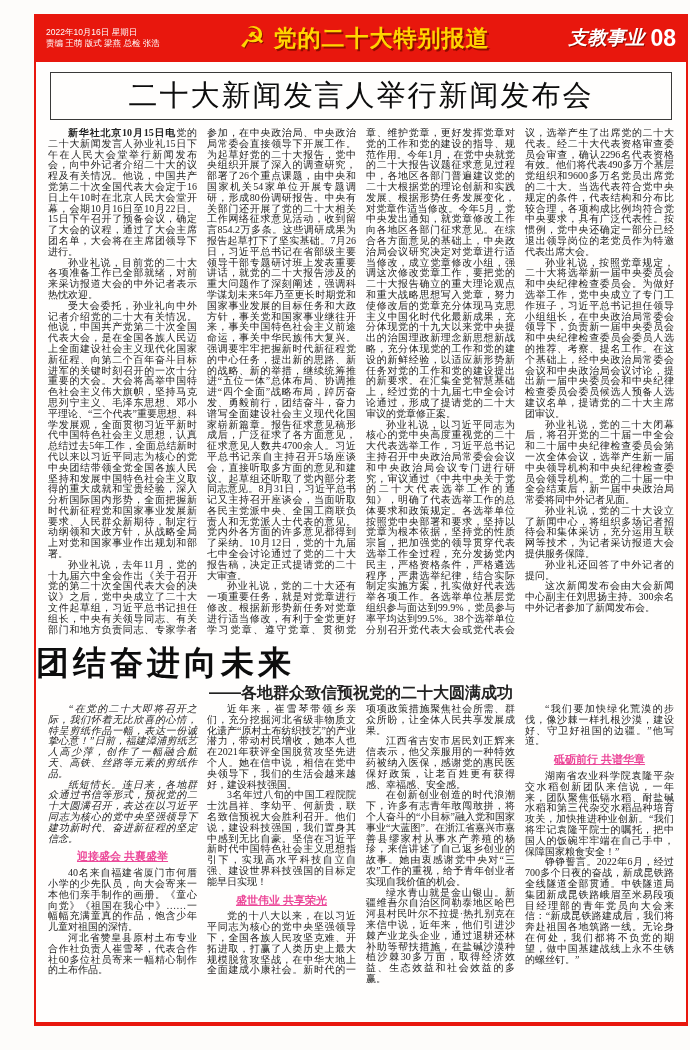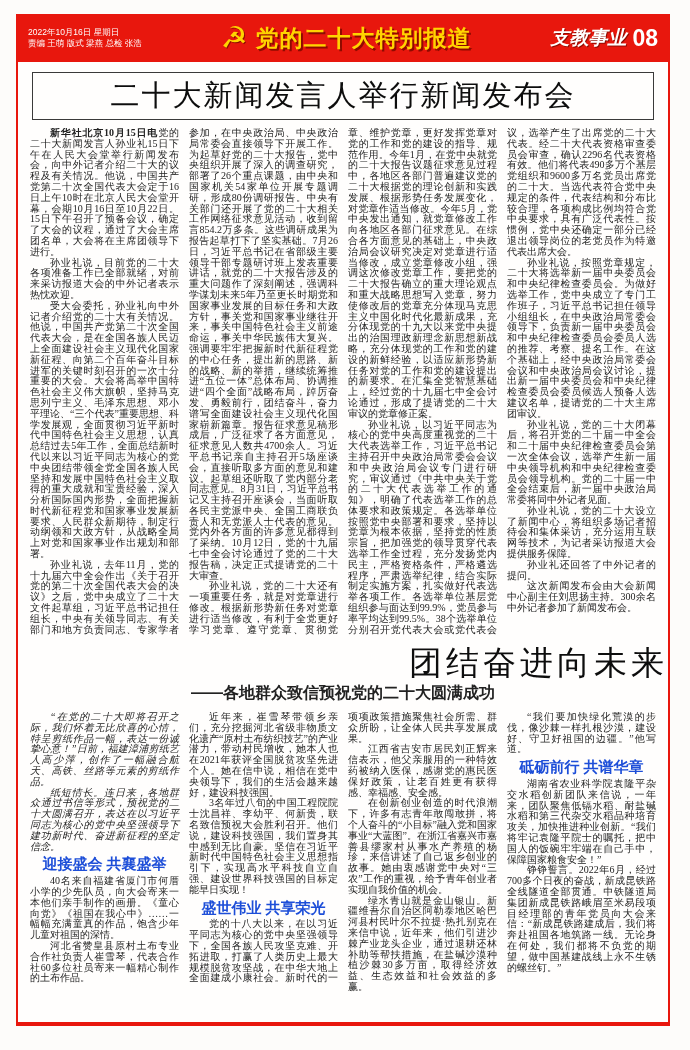--- a/index.html
+++ b/index.html
@@ -1,18 +1,18 @@
 <!DOCTYPE html>
 <html><head>
 <meta charset="utf-8">
 <style>
   html,body{margin:0;padding:0;background:#ffffff;}
   .page{position:relative;width:690px;height:1050px;background:#fdfcfa;overflow:hidden;
         font-family:"Liberation Serif","DejaVu Serif",serif;color:#222;}
-  .frame{position:absolute;left:16px;top:14px;width:654px;height:1012px;
+  .frame{position:absolute;left:34px;top:14px;width:654px;height:1012px;
          border-left:2px solid #e8170d;border-right:2px solid #e8170d;border-bottom:4px solid #e8170d;
          box-sizing:border-box;background:#fffefd;}
   
   .banner{height:48px;background:#e8170d;display:flex;align-items:center;justify-content:space-between;
           padding:0 10px;box-sizing:border-box;}
   .banner .left{color:#fff;font-family:"Liberation Sans","DejaVu Sans",sans-serif;
                 font-size:8.5px;line-height:11px;white-space:nowrap;}
   .banner .center{display:flex;align-items:center;gap:8px;}
   .emblem{color:#ffd400;font-family:"DejaVu Sans",sans-serif;font-size:30px;line-height:30px;
           text-shadow:1px 1px 0 #8e0b00;}
@@ -26,31 +26,31 @@
   
   .hl1-box{margin:10px 14px 8px 14px;border:1px solid #3a3a3a;height:46px;
            display:flex;align-items:center;justify-content:center;}
   .hl1{font-family:"Liberation Sans","DejaVu Sans",sans-serif;font-weight:normal;
        font-size:29px;letter-spacing:2px;color:#0d0d0d;white-space:nowrap;}
   .body-cols{margin:0 12px;height:508px;column-count:4;column-gap:10px;
              font-size:10px;line-height:10.8px;text-align:justify;overflow:hidden;}
   .body-cols p{margin:0;text-indent:2em;}
   .dateline{font-weight:bold;}
   
-  .hl2{margin-top:8px;text-align:right;font-family:"Liberation Sans","DejaVu Sans",sans-serif;
-       font-weight:normal;font-size:33px;letter-spacing:4px;color:#0d0d0d;line-height:38px;}
+  .hl2{margin-top:8px;text-align:left;font-family:"Liberation Sans","DejaVu Sans",sans-serif;
+       font-weight:bold;font-size:33px;letter-spacing:4px;color:#0d0d0d;line-height:38px;}
   .hl2-sub{text-align:center;font-family:"Liberation Sans","DejaVu Sans",sans-serif;
-           font-weight:600;font-size:16px;color:#222;line-height:22px;margin-bottom:8px;}
+           font-weight:600;font-size:16px;color:#222;line-height:22px;}
   .body2{margin:0 12px;height:308px;column-count:4;column-gap:10px;
          font-size:10px;line-height:10.8px;text-align:justify;overflow:hidden;}
   .body2 p{margin:0;text-indent:2em;}
   .body2 p.kai{font-style:italic;}
-  .body2 h3{font-family:"Liberation Sans","DejaVu Sans",sans-serif;font-size:15px;
-            font-weight:bold;text-align:center;margin:7px 0 6px 0;color:#1d4ed8;
-            break-inside:avoid;text-indent:0;}
+  .body2 h3{font-family:"Liberation Sans","DejaVu Sans",sans-serif;font-size:11px;
+            font-weight:bold;text-align:center;margin:7px 0 6px 0;color:#ec4899;
+            break-inside:avoid;text-indent:0;text-decoration:underline;}
 </style>
 </head>
 <body>
 
 <div class="page">
   <div class="frame">
 
     <div class="banner">
       <div class="left">
         <div>2022年10月16日 星期日</div>

